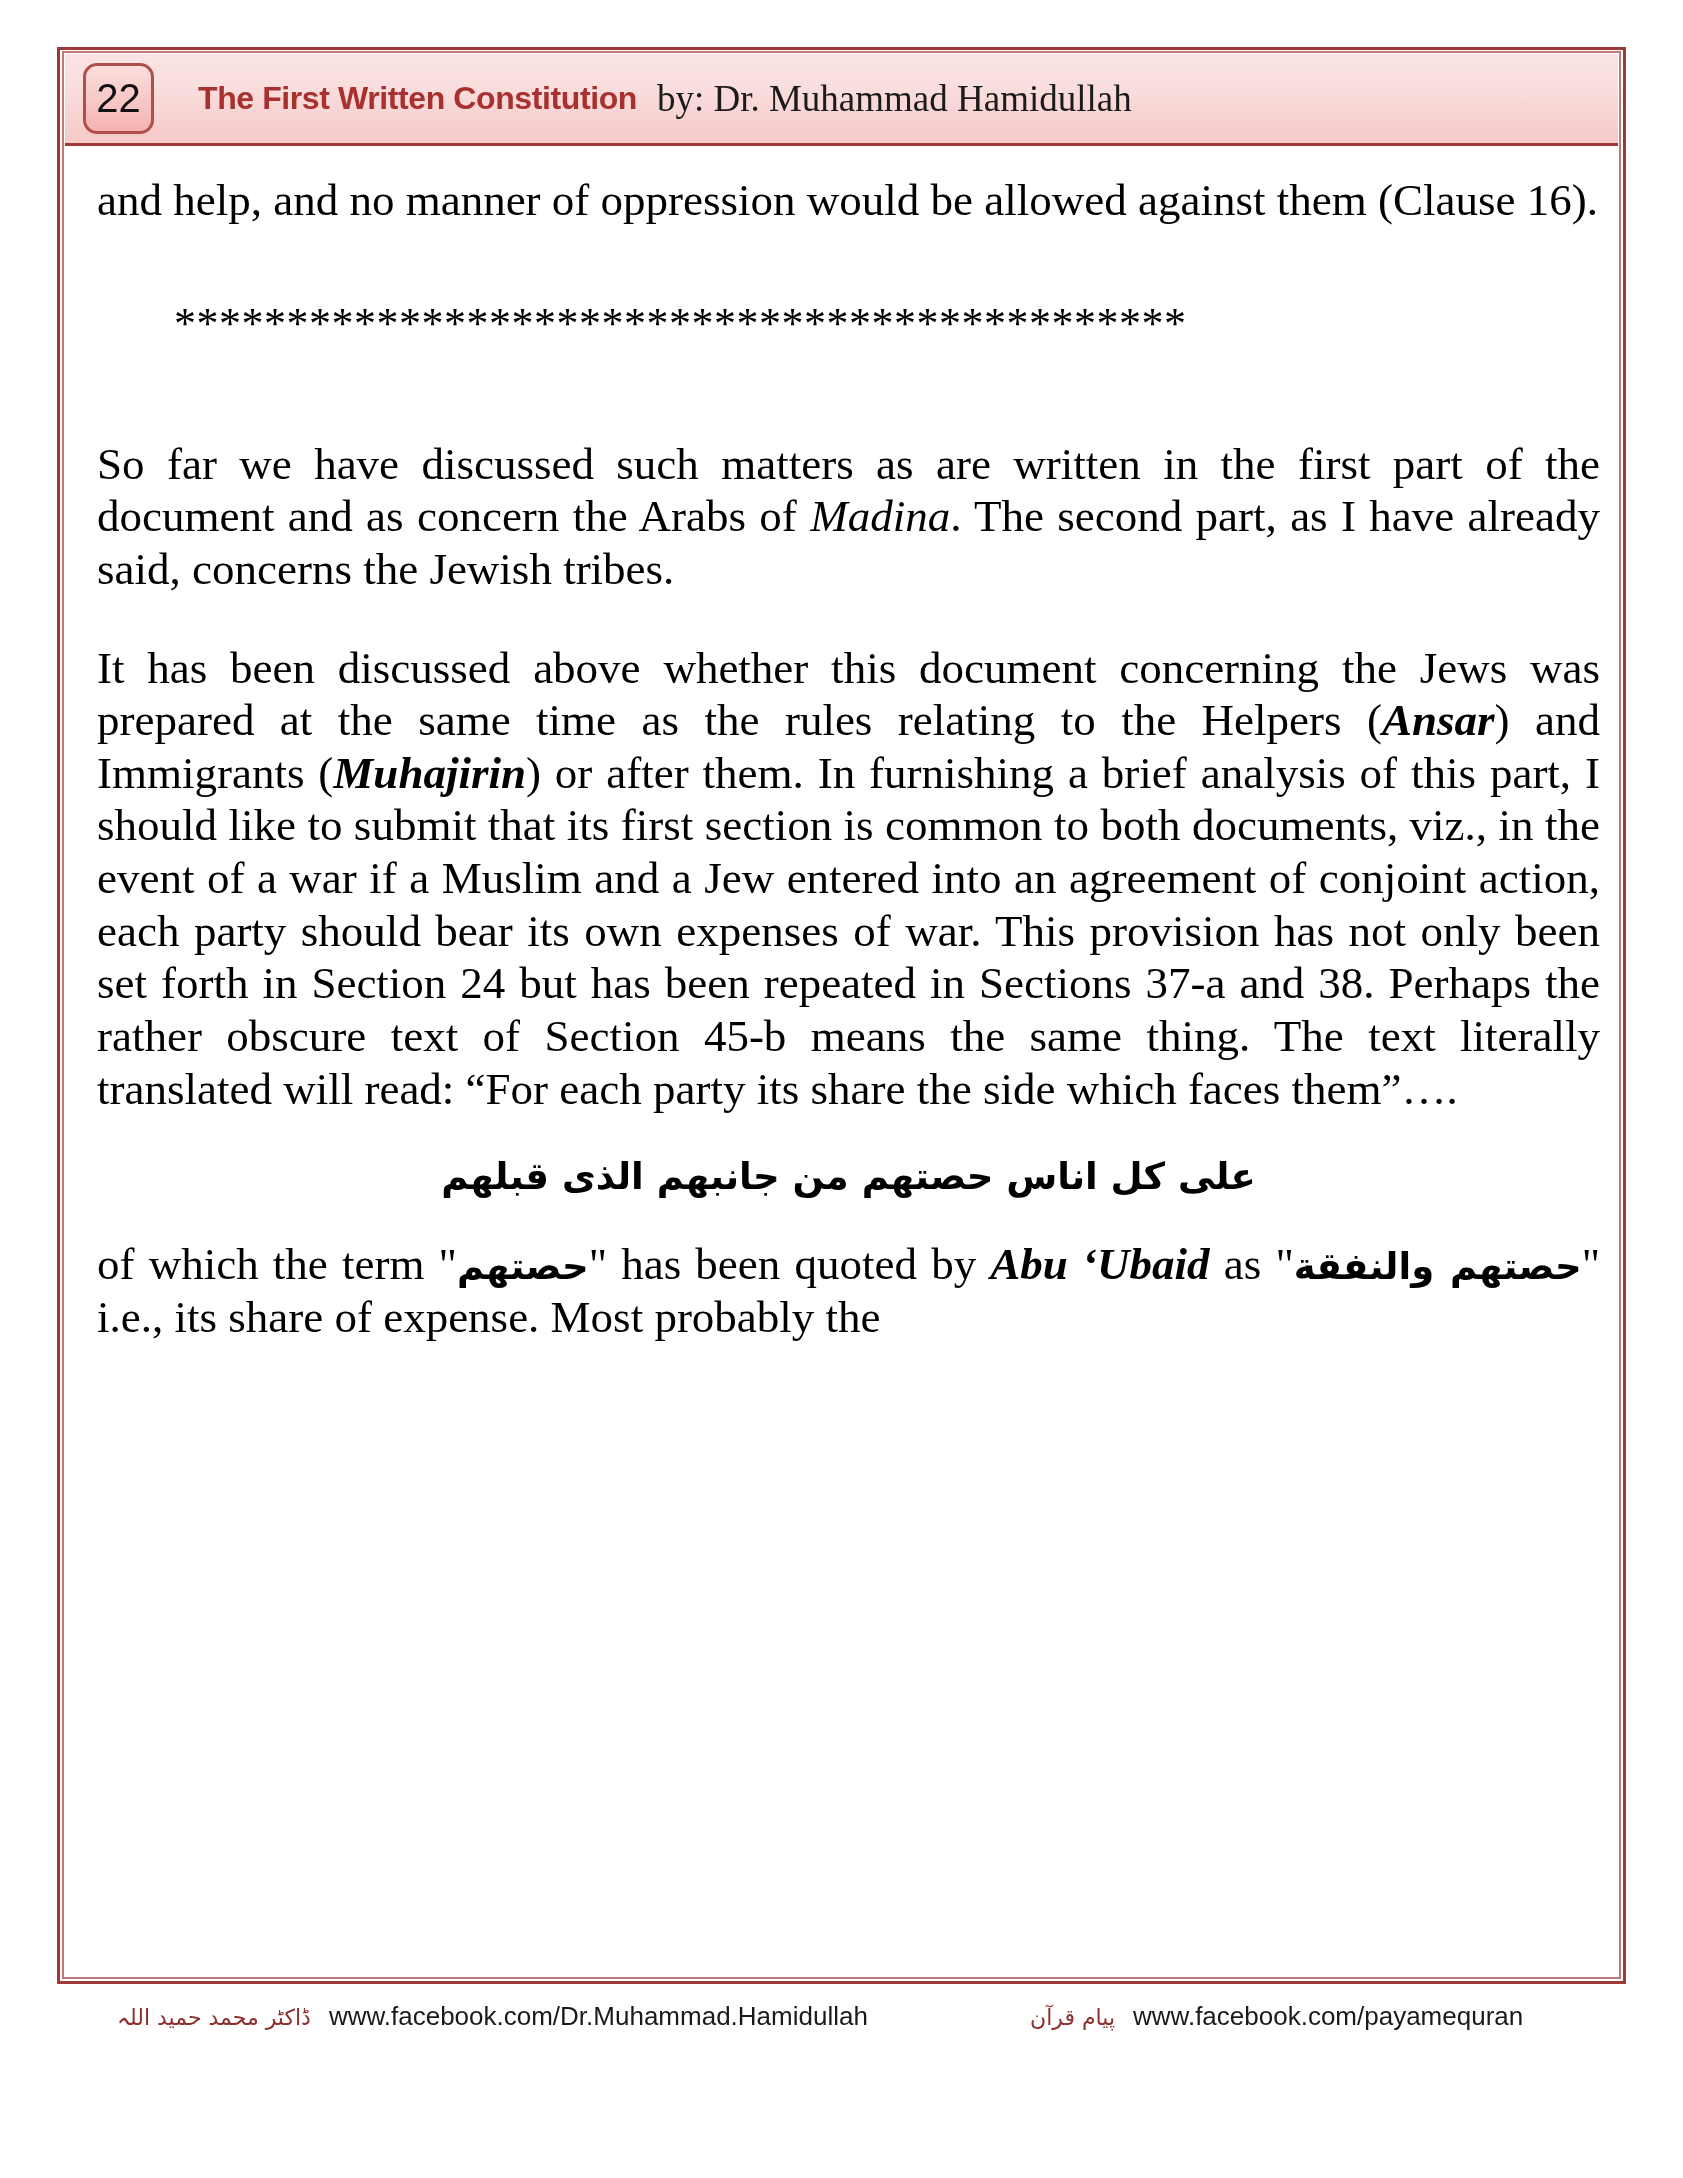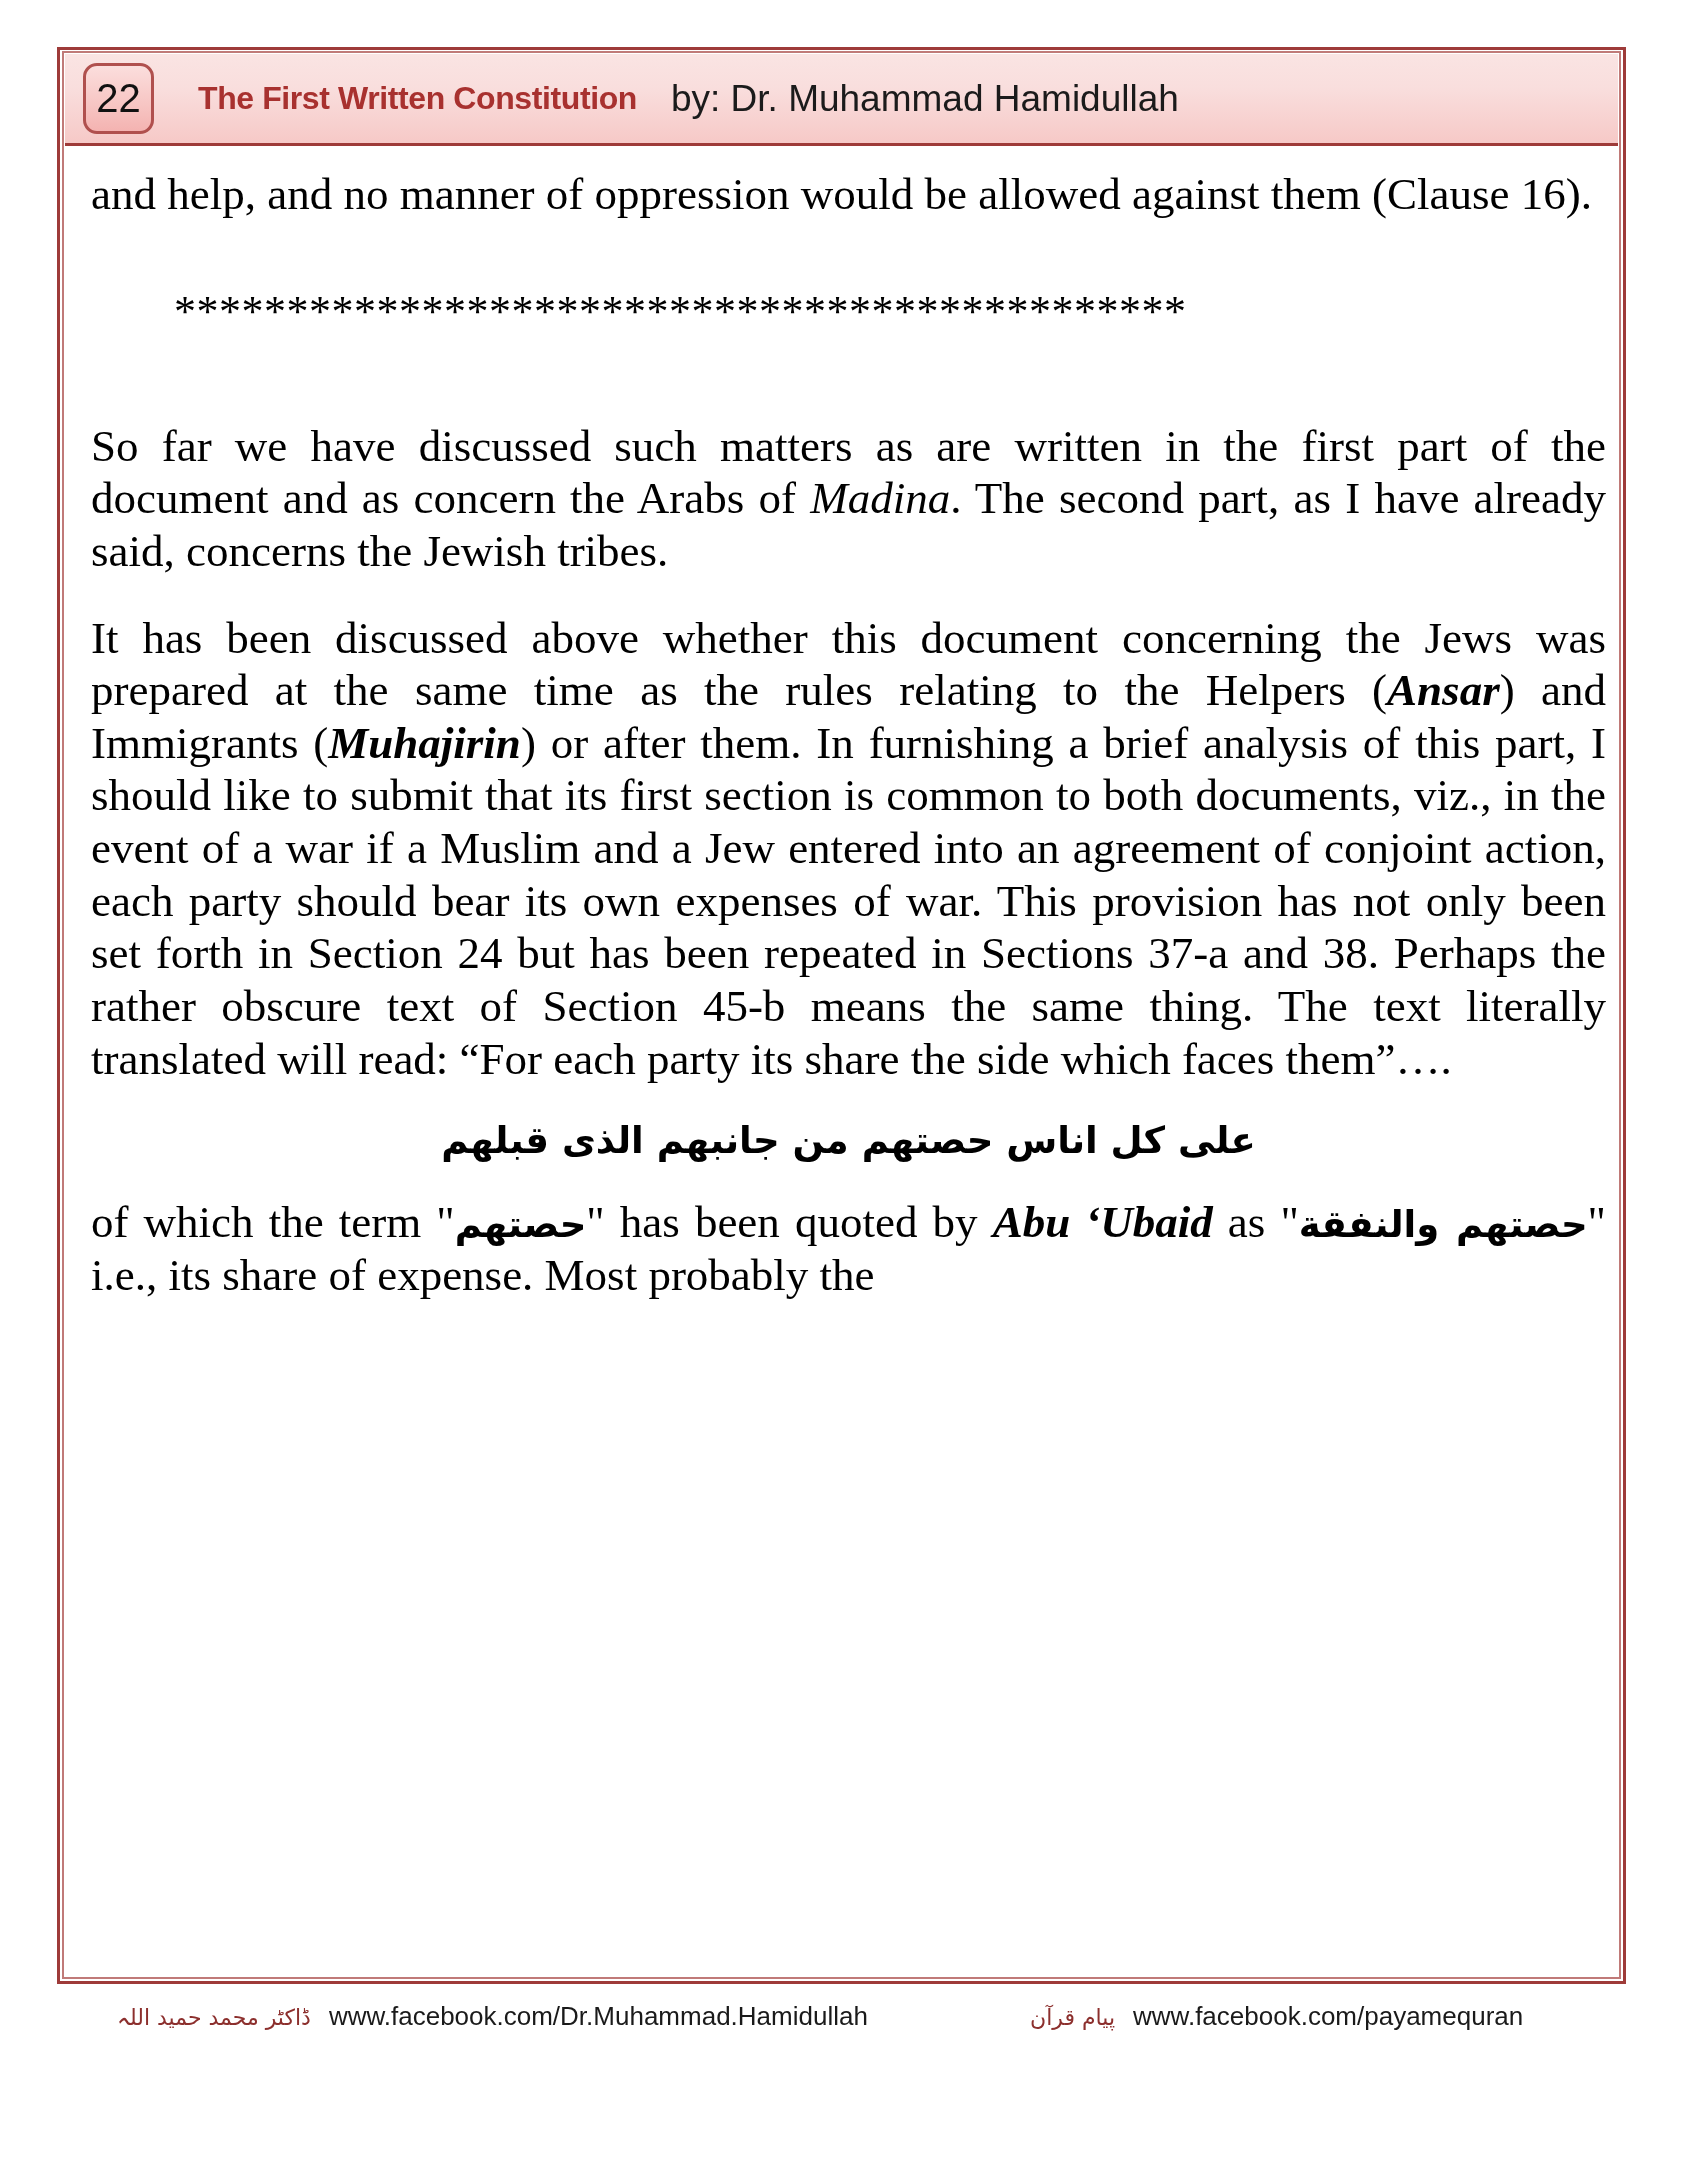--- a/index.html
+++ b/index.html
@@ -78,38 +78,38 @@
     margin-left: 44px;
     font-family: "Liberation Sans", sans-serif;
     font-weight: bold;
     font-size: 32px;
     color: #a8312f;
     letter-spacing: -0.4px;
     white-space: nowrap;
   }
 
   .header-author {
-    margin-left: 34px;
-    font-family: Liberation Sans, sans-serif;
+    margin-left: 20px;
+    font-family: Liberation Serif, serif;
     font-size: 37px;
     color: #1b1b1b;
     white-space: nowrap;
   }
 
   
   .content {
     position: absolute;
     left: 91px;
     top: 168px;
     right: 77px;
     bottom: 139px;
   }
 
   p.body-text {
-    margin: 0;
+    margin: 6px;
     font-size: 45px;
     line-height: 1.17;
     color: #000000;
     text-align: justify;
     text-justify: inter-word;
     hyphens: none;
   }
 
   p.body-text i { font-style: italic; }
   p.body-text b { font-weight: bold; font-style: italic; }

